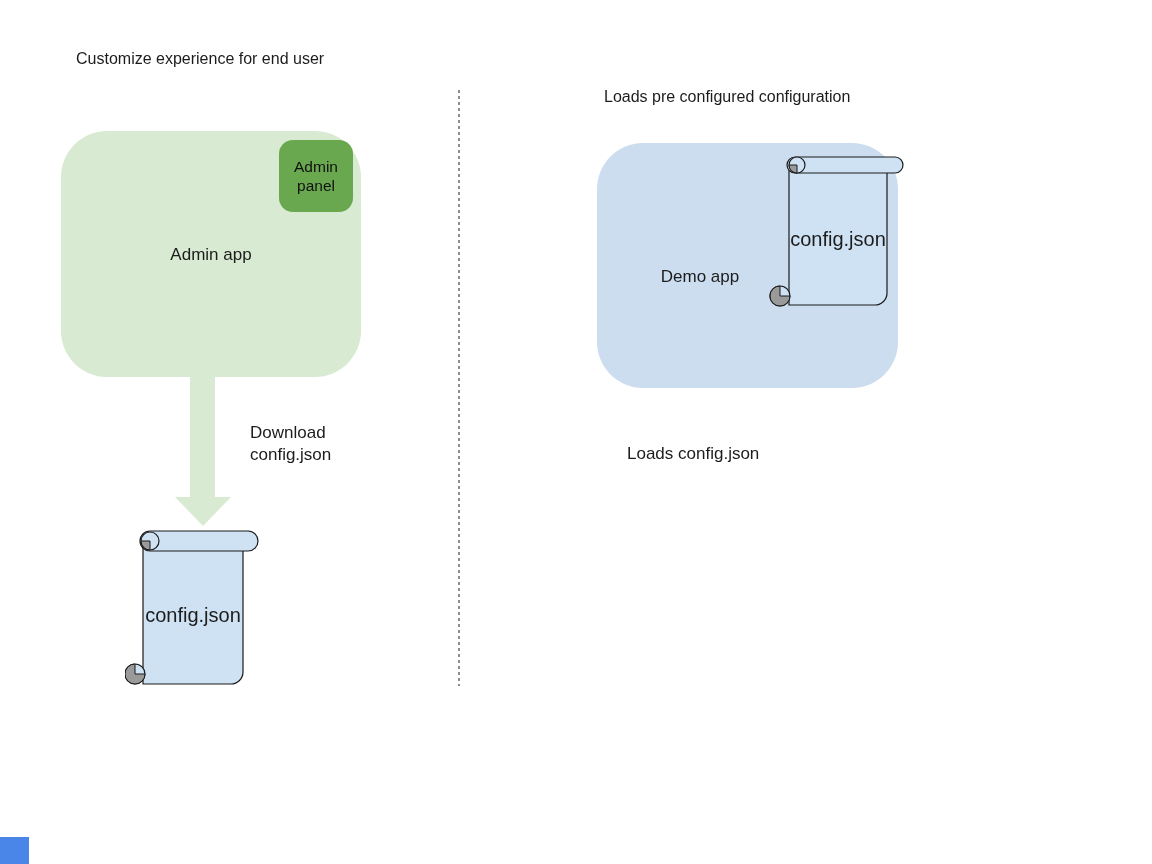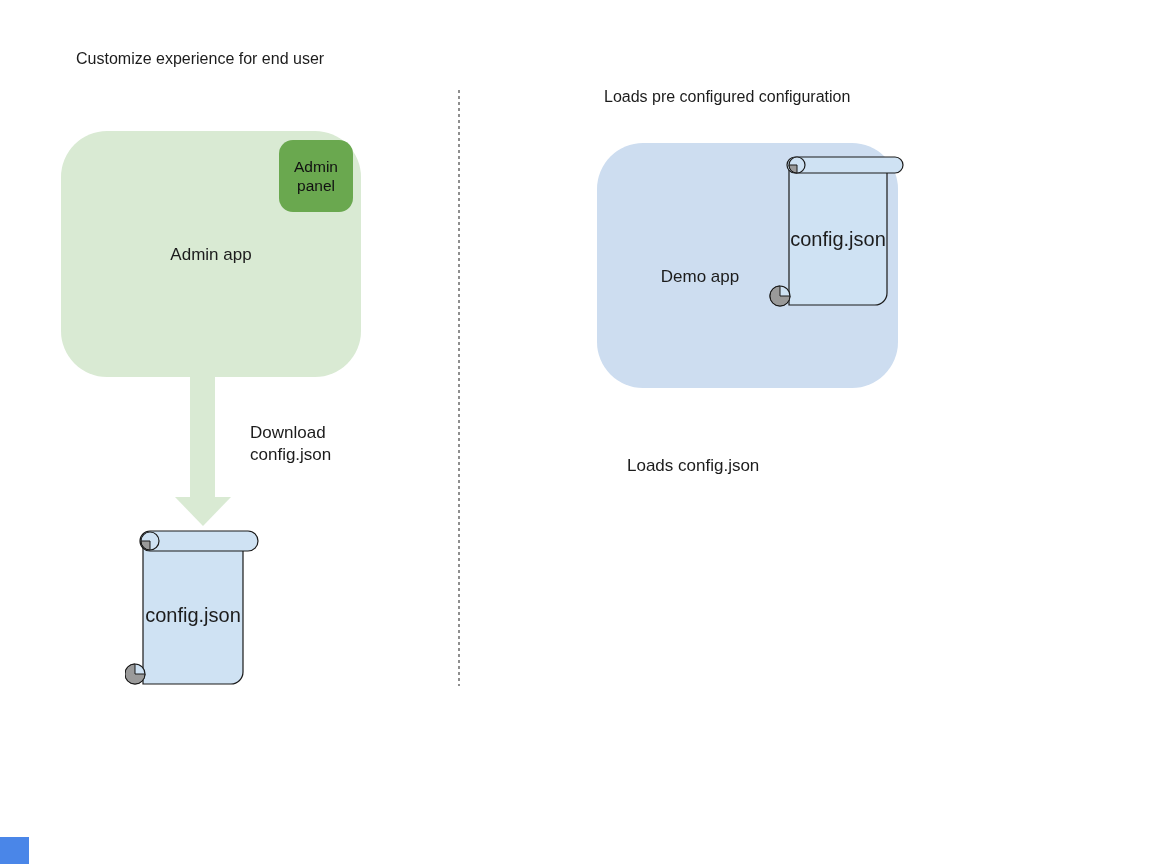--- a/index.html
+++ b/index.html
@@ -72,15 +72,15 @@
 <svg class="abs" style="left:765px;top:150px;" width="150" height="165" viewBox="0 0 150 165">
   <path class="scroll-fill" d="M24 15 H122 V143 A12 12 0 0 1 110 155 H24 Z"></path>
   <circle class="scroll-fill" cx="15" cy="146" r="10"></circle>
   <path class="curl-gray" d="M15 146 L15 136 A10 10 0 1 0 25 146 Z"></path>
   <rect class="scroll-fill" x="22" y="7" width="116" height="16" rx="8"></rect>
   <circle class="scroll-fill" cx="32" cy="15" r="8"></circle>
   <path class="curl-gray" d="M32 15 L24 15 A8 8 0 0 0 32 23 Z"></path>
 </svg>
 <div class="abs file-label" style="left:789px;top:228px;width:98px;">config.json</div>
 
-<div class="abs note" style="left:627px;top:443px;white-space:nowrap;margin-top:12px;">Loads config.json</div>
+<div class="abs note" style="left:627px;top:443px;white-space:nowrap;">Loads config.json</div>
 
 <div class="abs corner-square" style="left:0;top:837px;width:29px;height:27px;"></div>
 
 </body></html>

